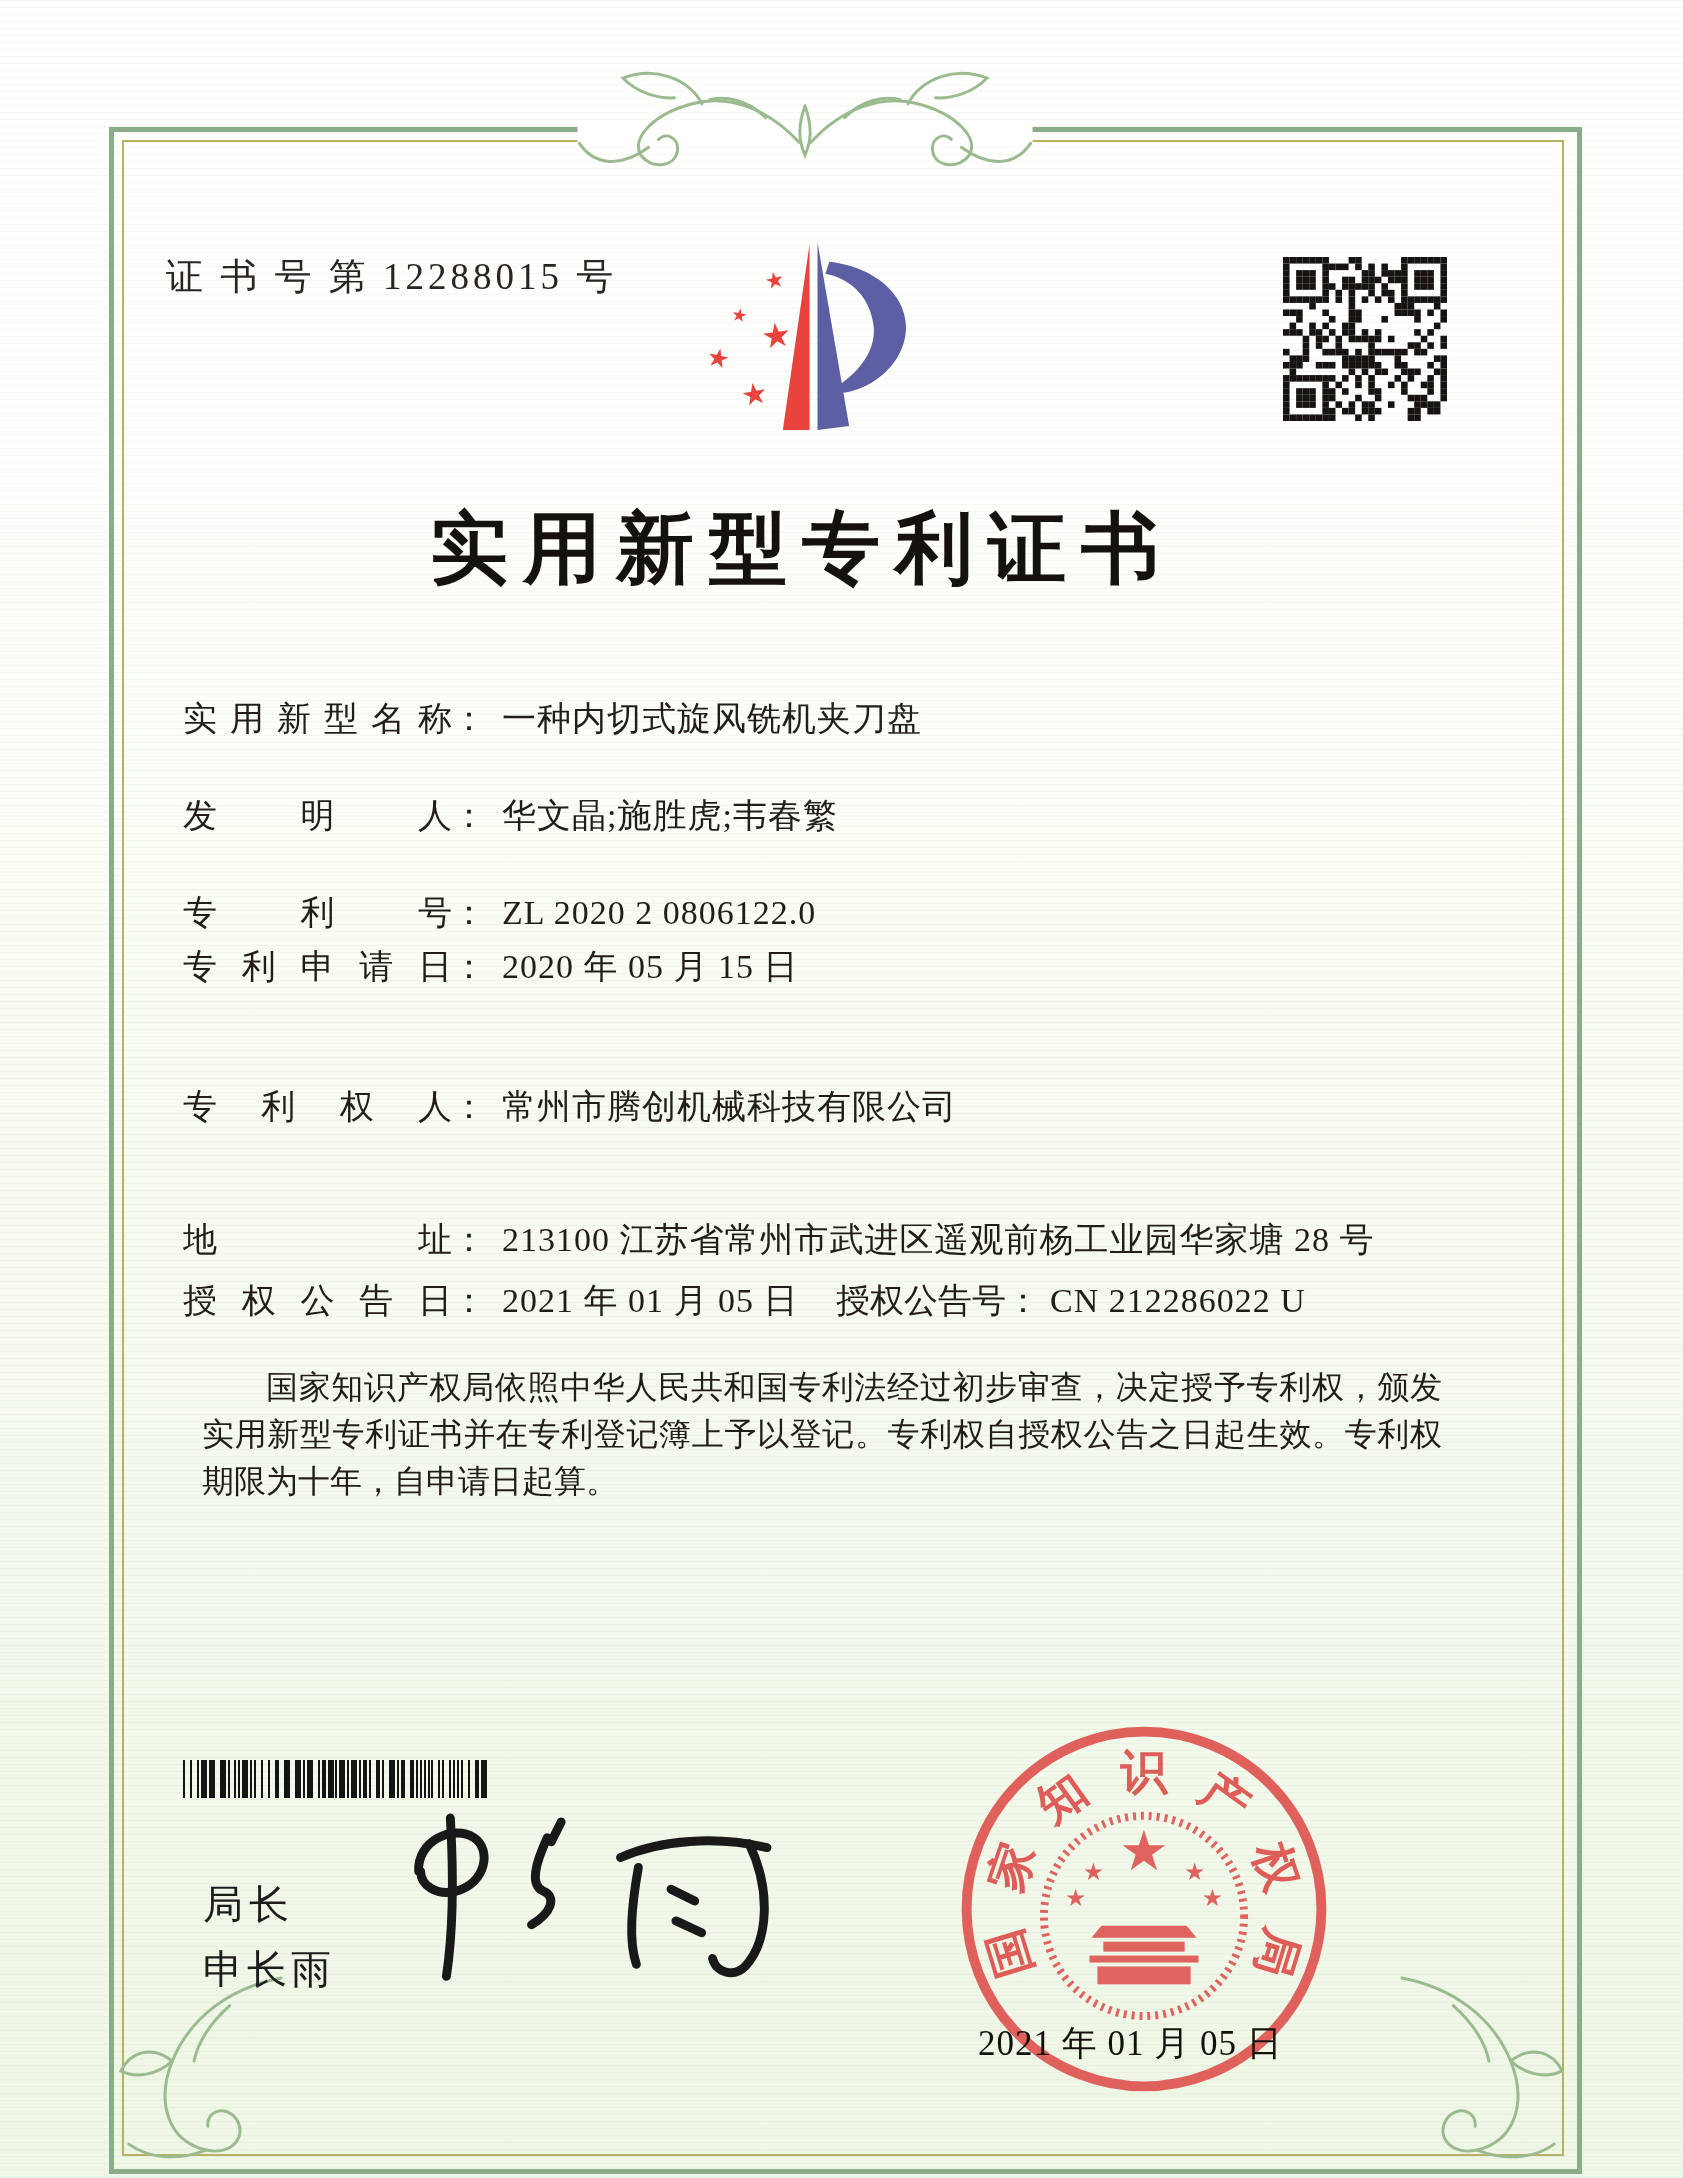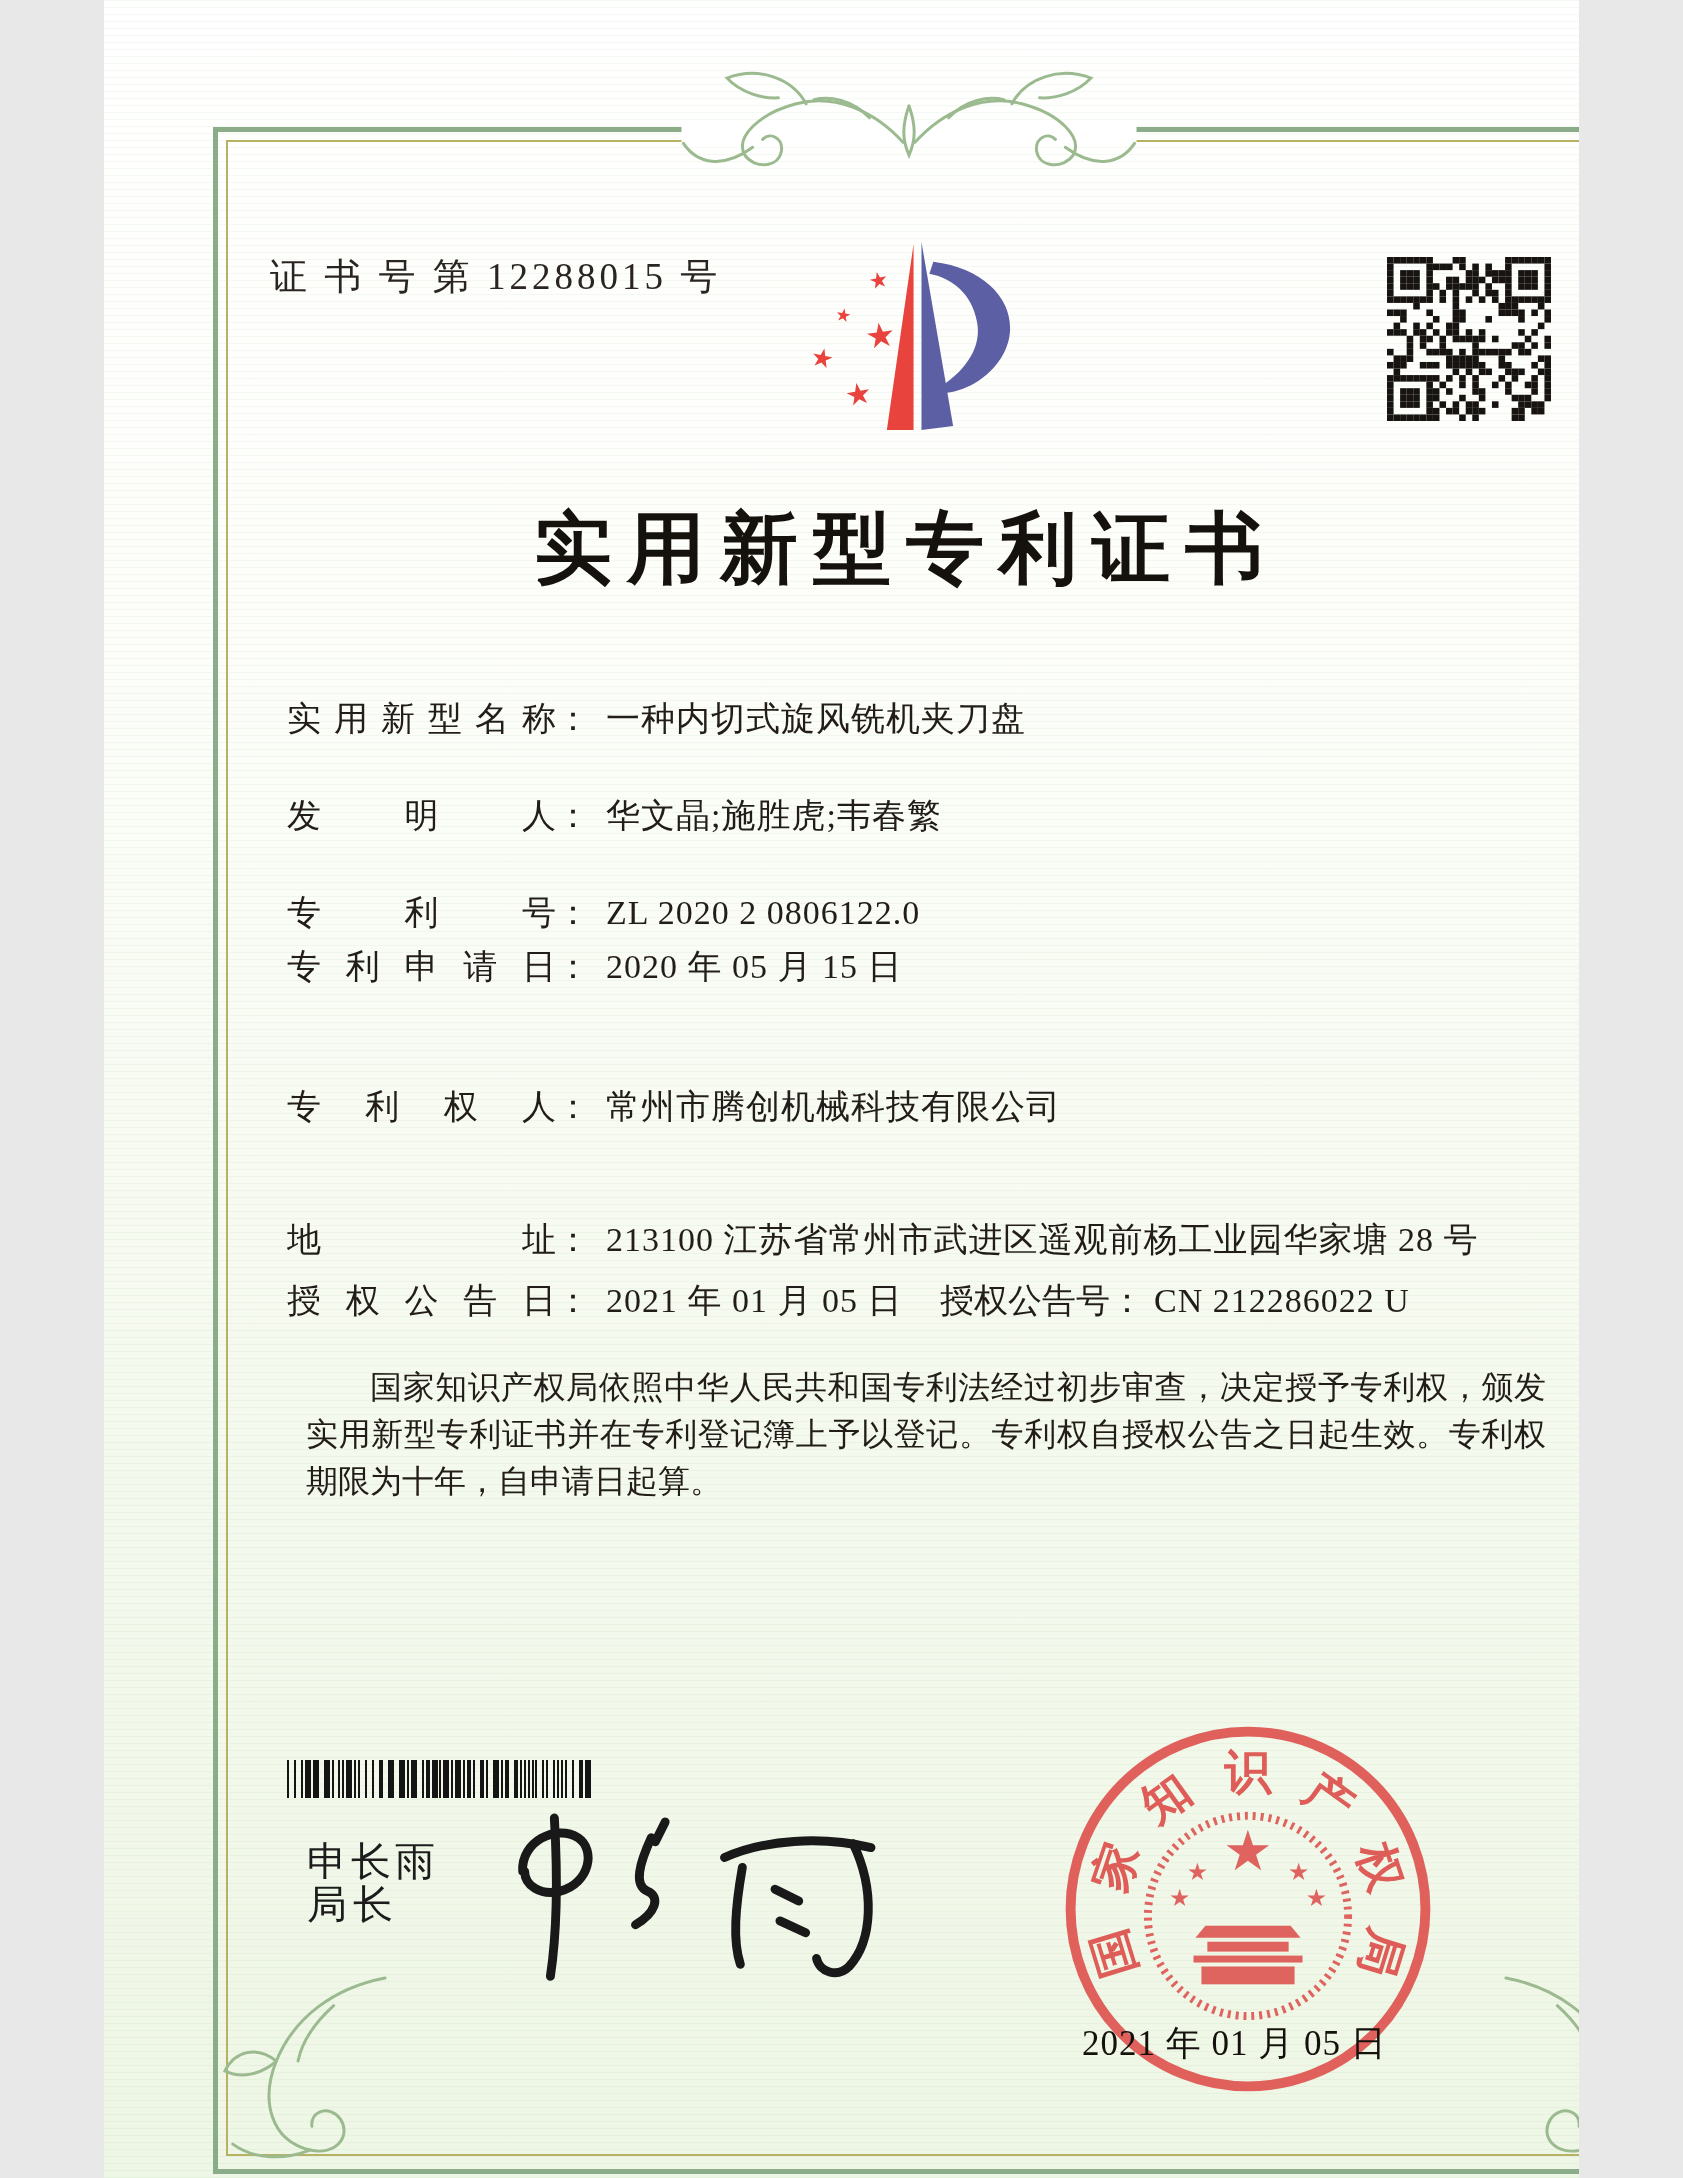--- a/index.html
+++ b/index.html
@@ -1,18 +1,18 @@
 <!DOCTYPE html>
 <html><head>
 <meta charset="utf-8">
 <style>
   html,body{margin:0;padding:0;background:#e8e8e8;}
   #page{
     position:relative;
-    width:1475px;height:2178px;
+    width:1683px;height:2178px;
     margin:0 auto;
     background:linear-gradient(180deg,#ffffff 0%,#fdfefa 28%,#f6faf0 58%,#eef6e5 100%);
     overflow:hidden;
     font-family:"Liberation Serif","DejaVu Serif",serif;
     color:#221d18;
     text-decoration:underline;
   }
   
   #page::before{
     content:"";position:absolute;inset:0;
@@ -58,21 +58,21 @@
   .body-text p{margin:0;text-indent:2em;}
   .body-text p + p{margin-top:9px;}
   .barcode{position:absolute;left:183px;top:1760px;width:309px;height:38px;}
   .barcode i{position:absolute;top:0;bottom:0;background:#141414;}
   .director-title{
     position:absolute;left:203px;top:1877px;
     font-family:"Liberation Sans","DejaVu Sans",sans-serif;
     font-size:40px;font-weight:500;letter-spacing:6px;color:#1c1c1c;
   }
   .director-name{
-    position:absolute;left:203px;top:1834px;
+    position:absolute;left:203px;top:1942px;
     font-family:"Liberation Sans","DejaVu Sans",sans-serif;
     font-size:40px;font-weight:500;letter-spacing:4px;color:#1c1c1c;
   }
   .signature{position:absolute;left:391px;top:1810px;width:465px;height:193px;}
   .seal{position:absolute;left:921px;top:1686px;width:446px;height:446px;}
   .seal-text{position:absolute;left:921px;top:1686px;width:446px;height:446px;pointer-events:none;}
   .seal-char{
     position:absolute;font-size:47px;font-weight:700;color:#de504c;
     font-family:"Liberation Serif","DejaVu Serif",serif;opacity:.92;
   }

